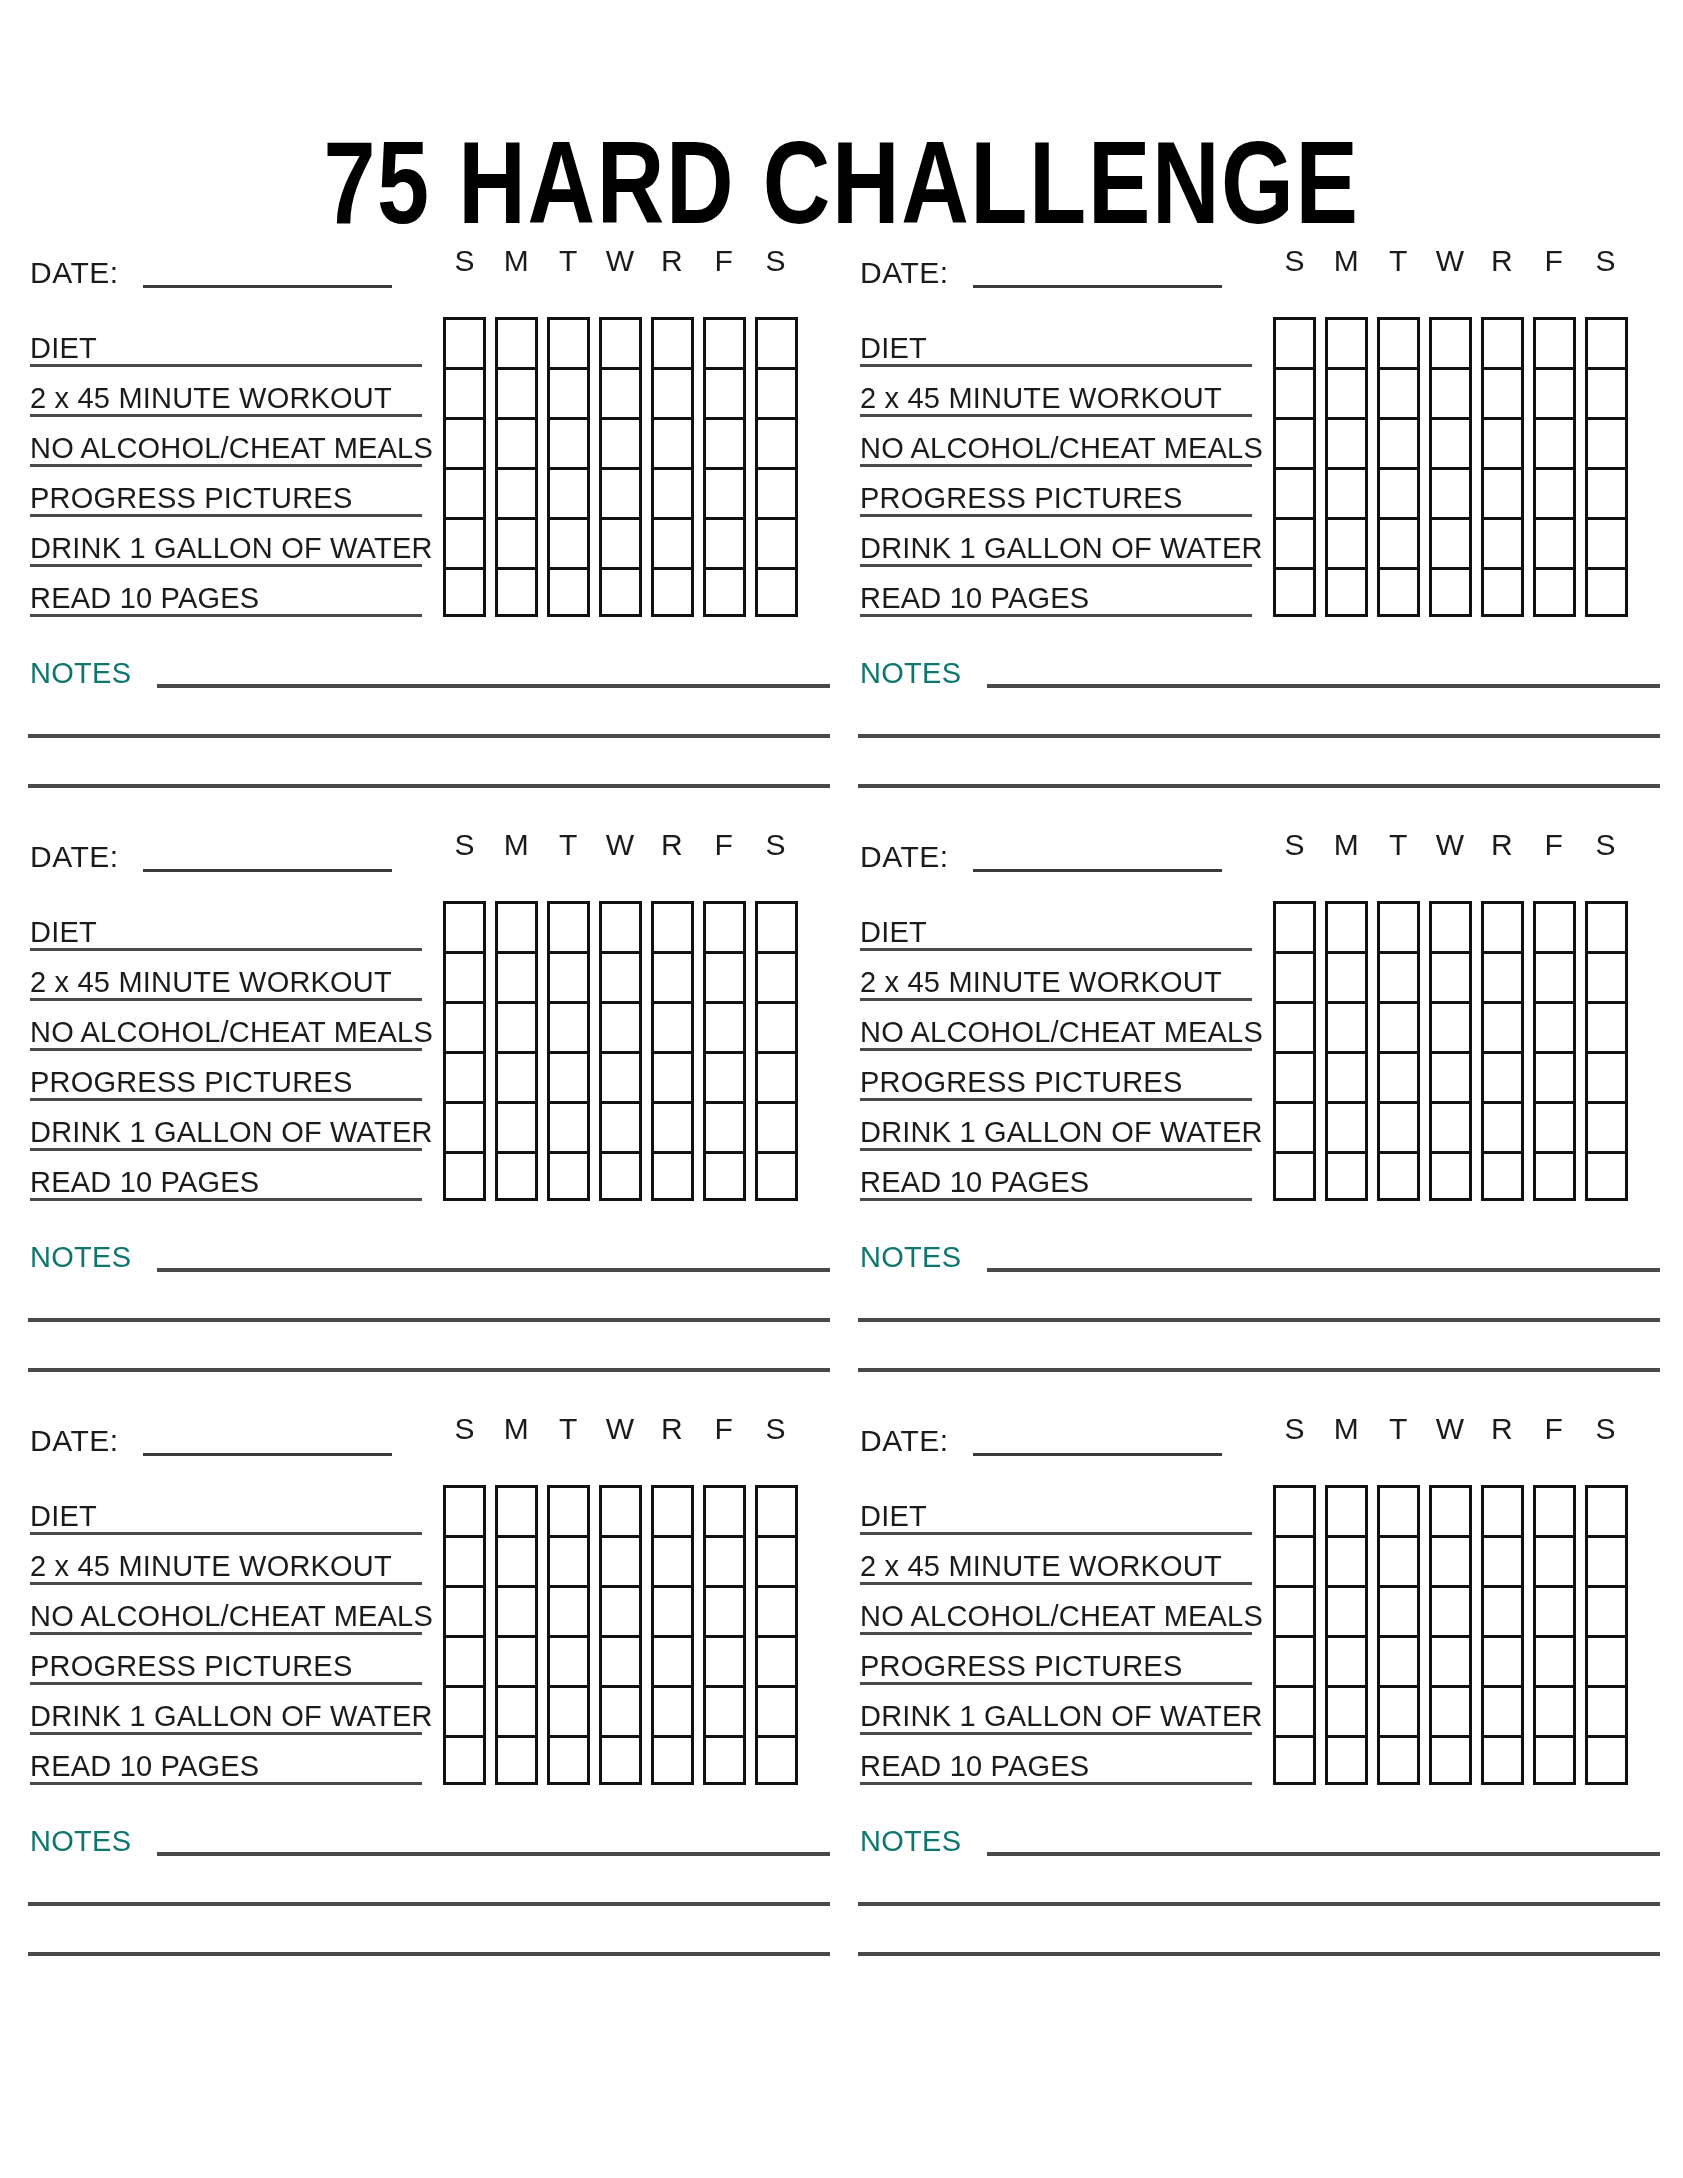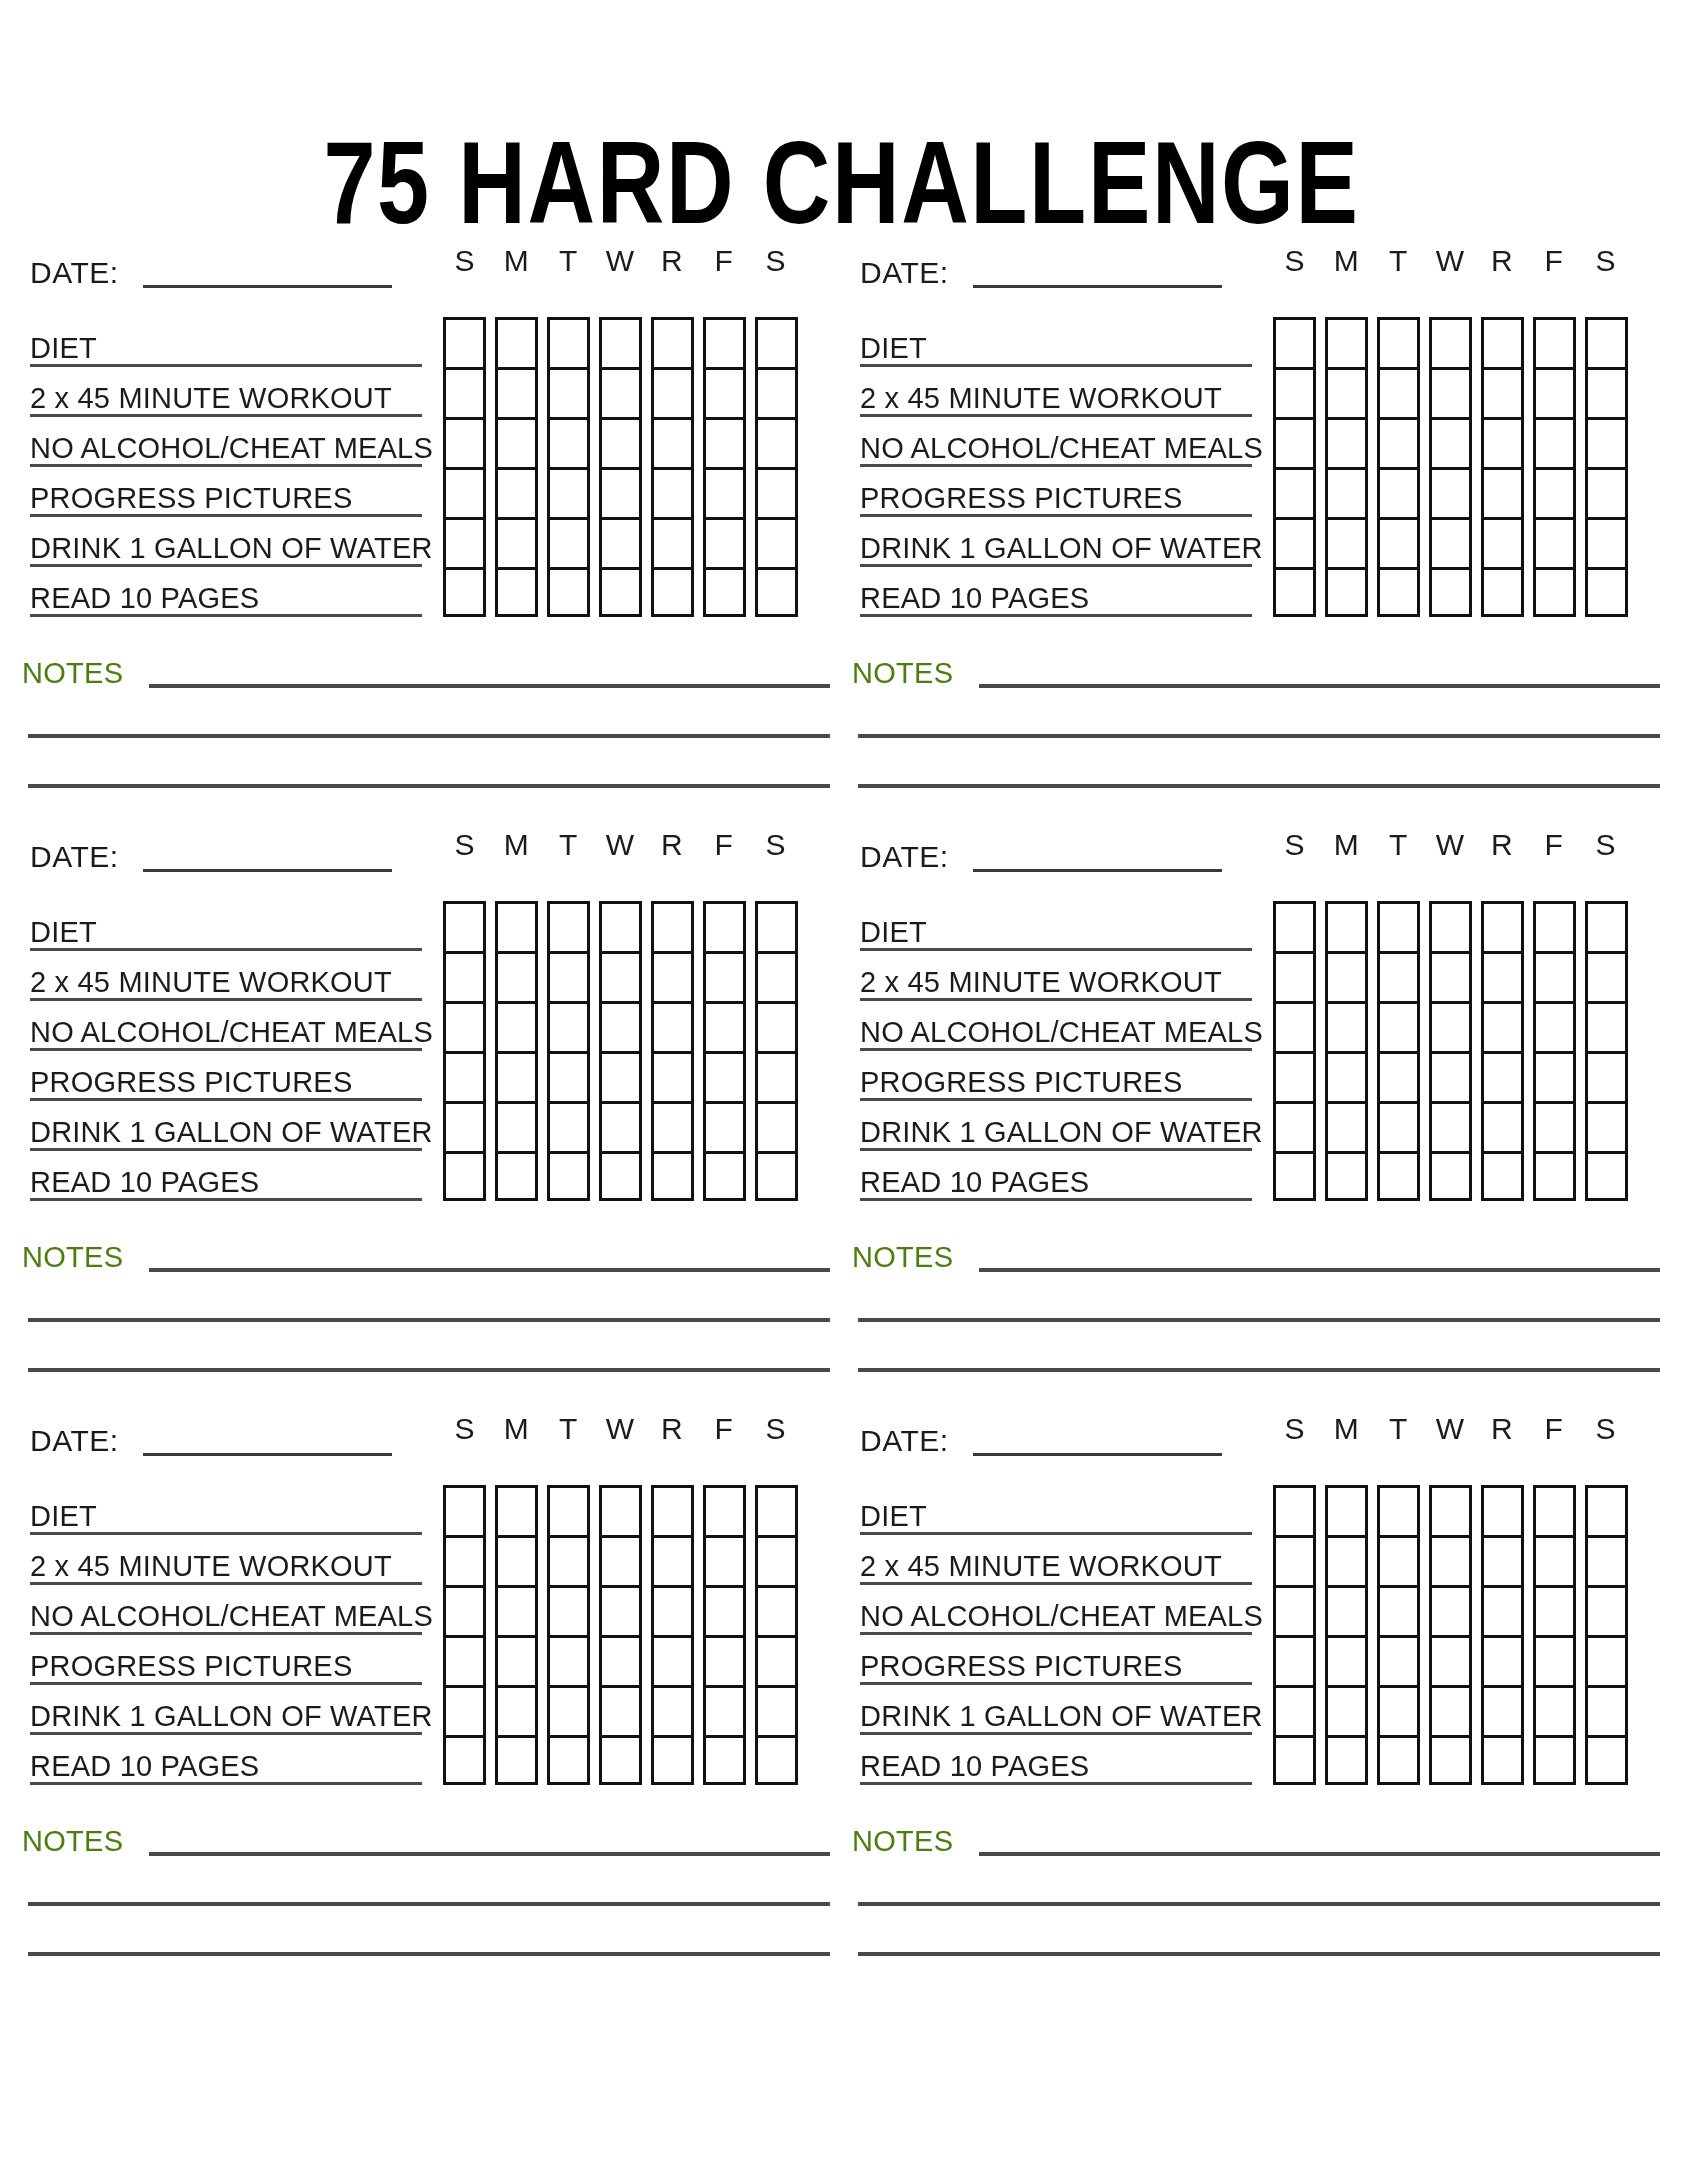--- a/index.html
+++ b/index.html
@@ -155,21 +155,22 @@
   }
   .notes-first {
     display: flex;
     align-items: flex-end;
     height: 44px;
   }
   .notes-label {
     font-size: 29px;
     line-height: 1;
     letter-spacing: 0.3px;
-    color: #4d7c0f;
+    margin-left: 8px;
+    color: #0f766e;
     white-space: nowrap;
   }
   .notes-line-1 {
     flex: 1 1 auto;
     margin-left: 26px;
     margin-right: 6px;
     height: 16px;
     border-bottom: 4px solid #4a4a4a;
   }
   .notes-line {

